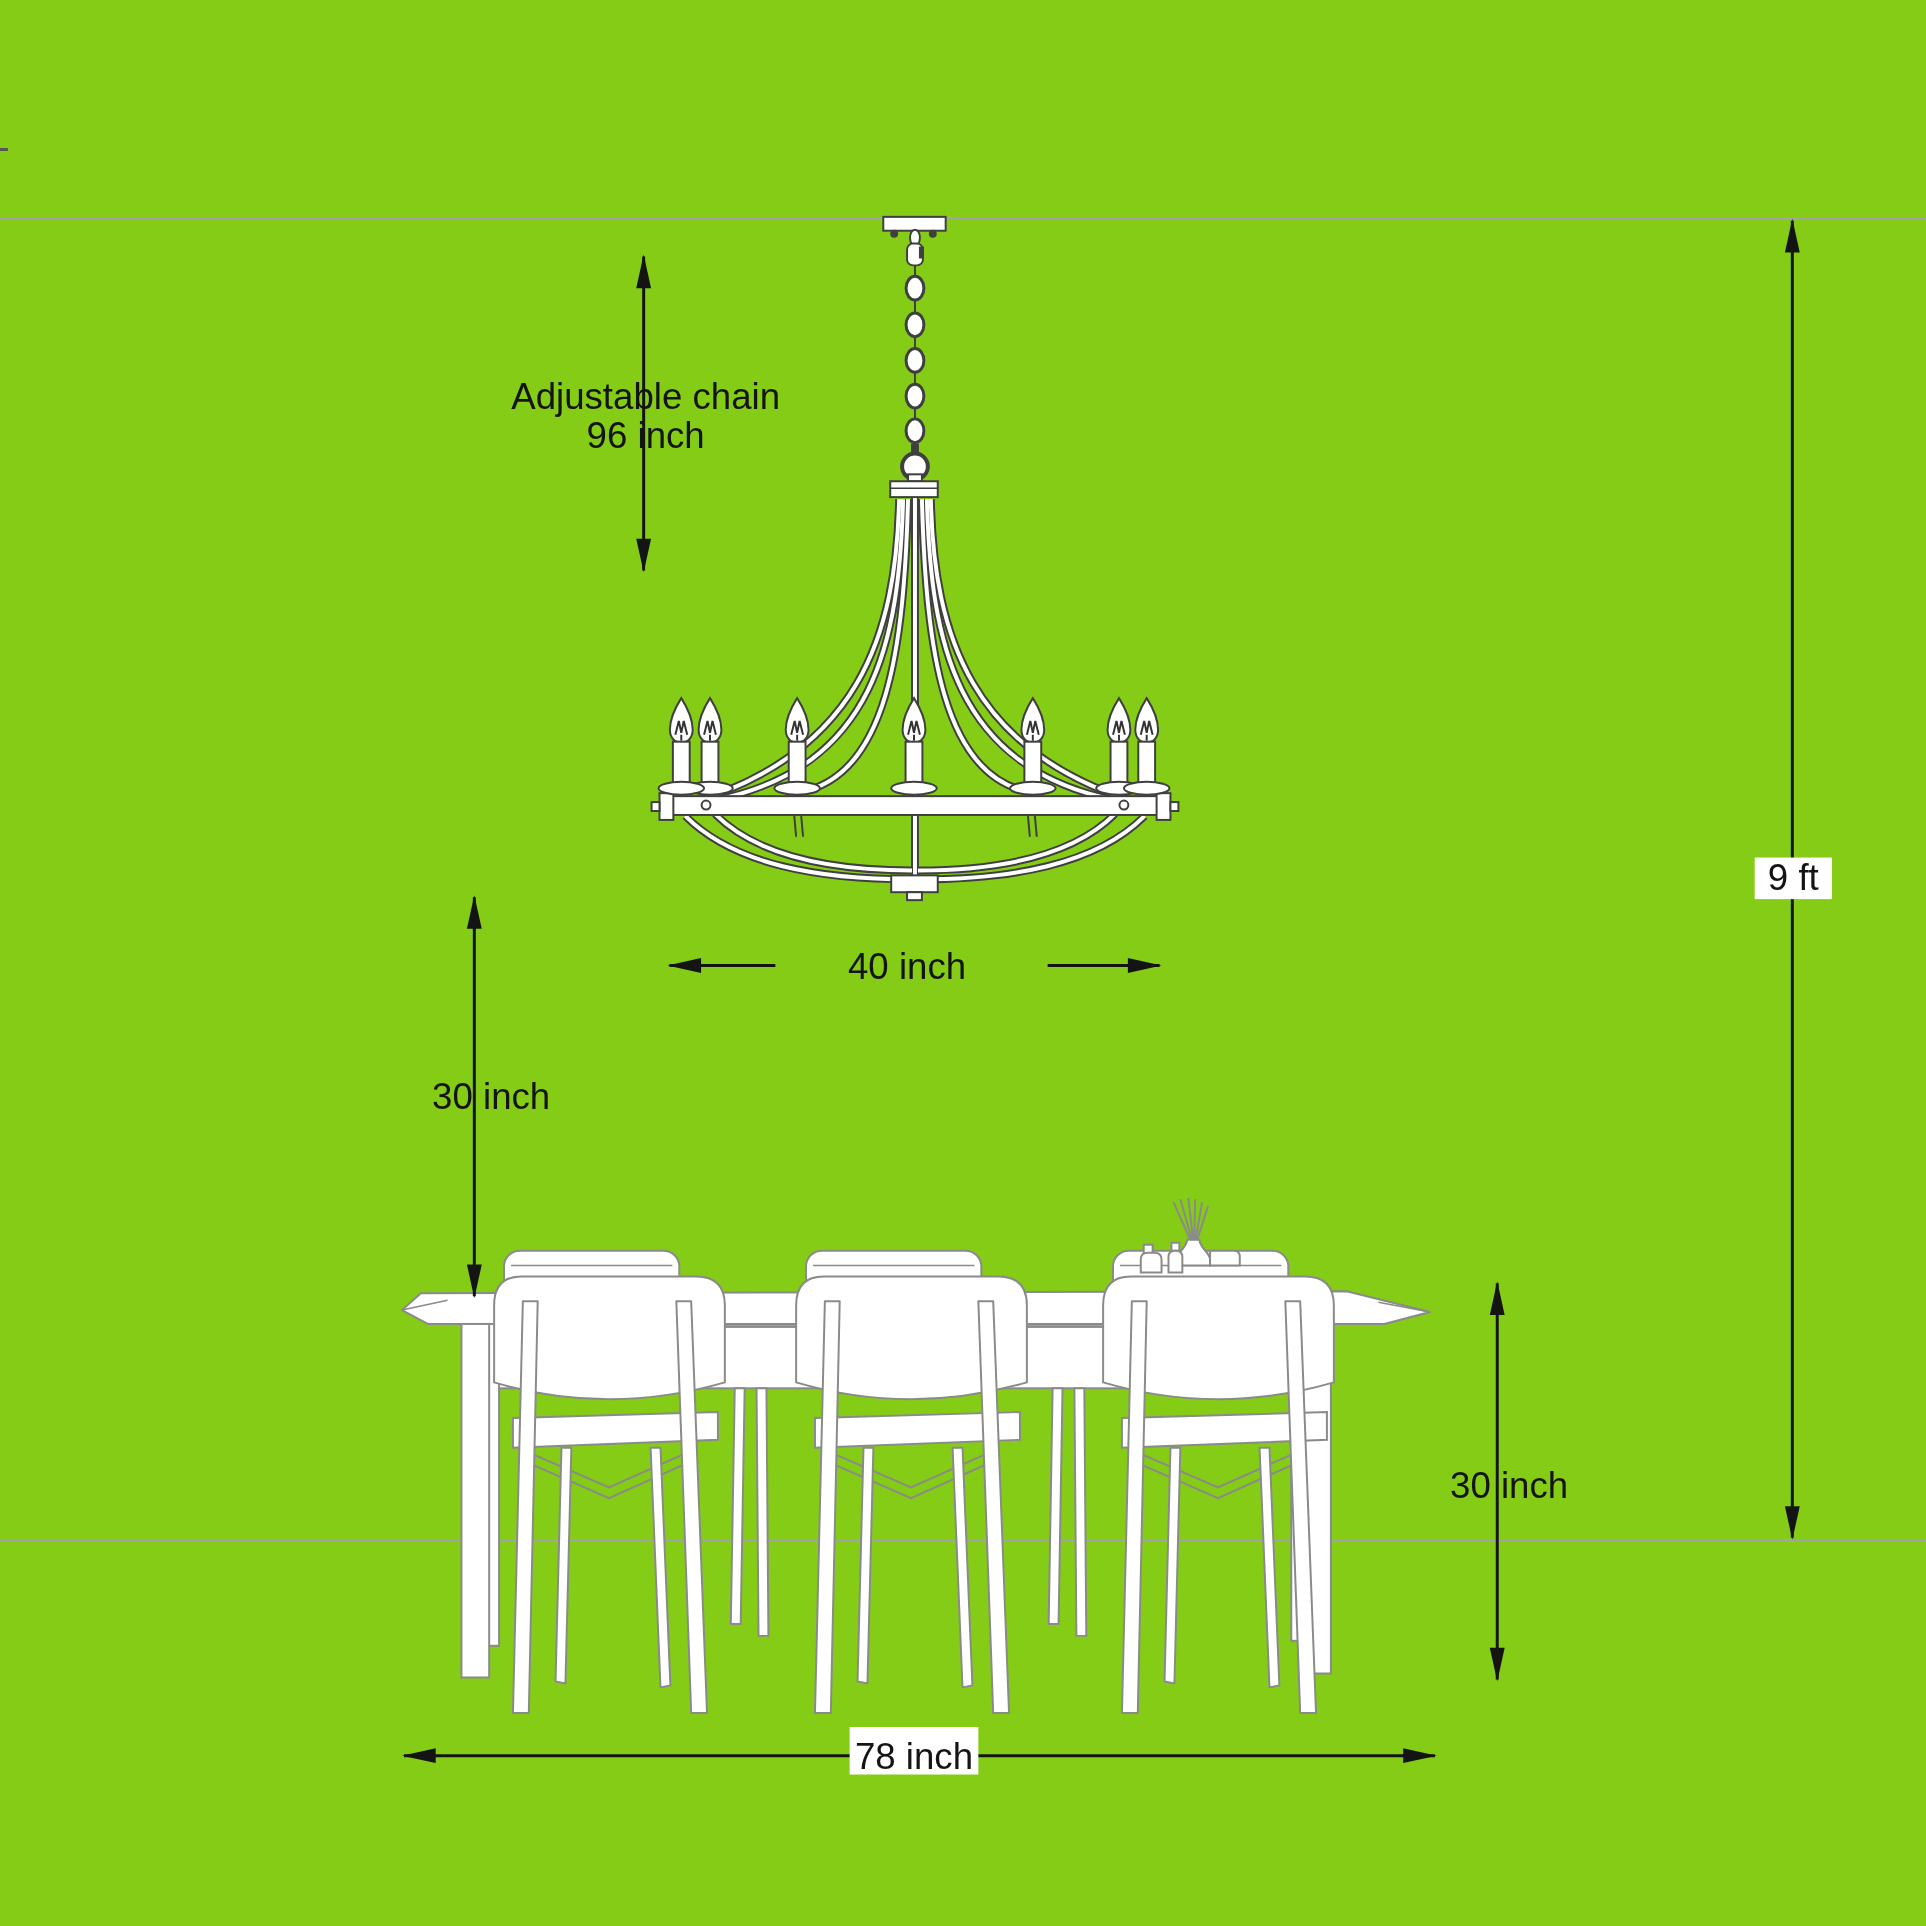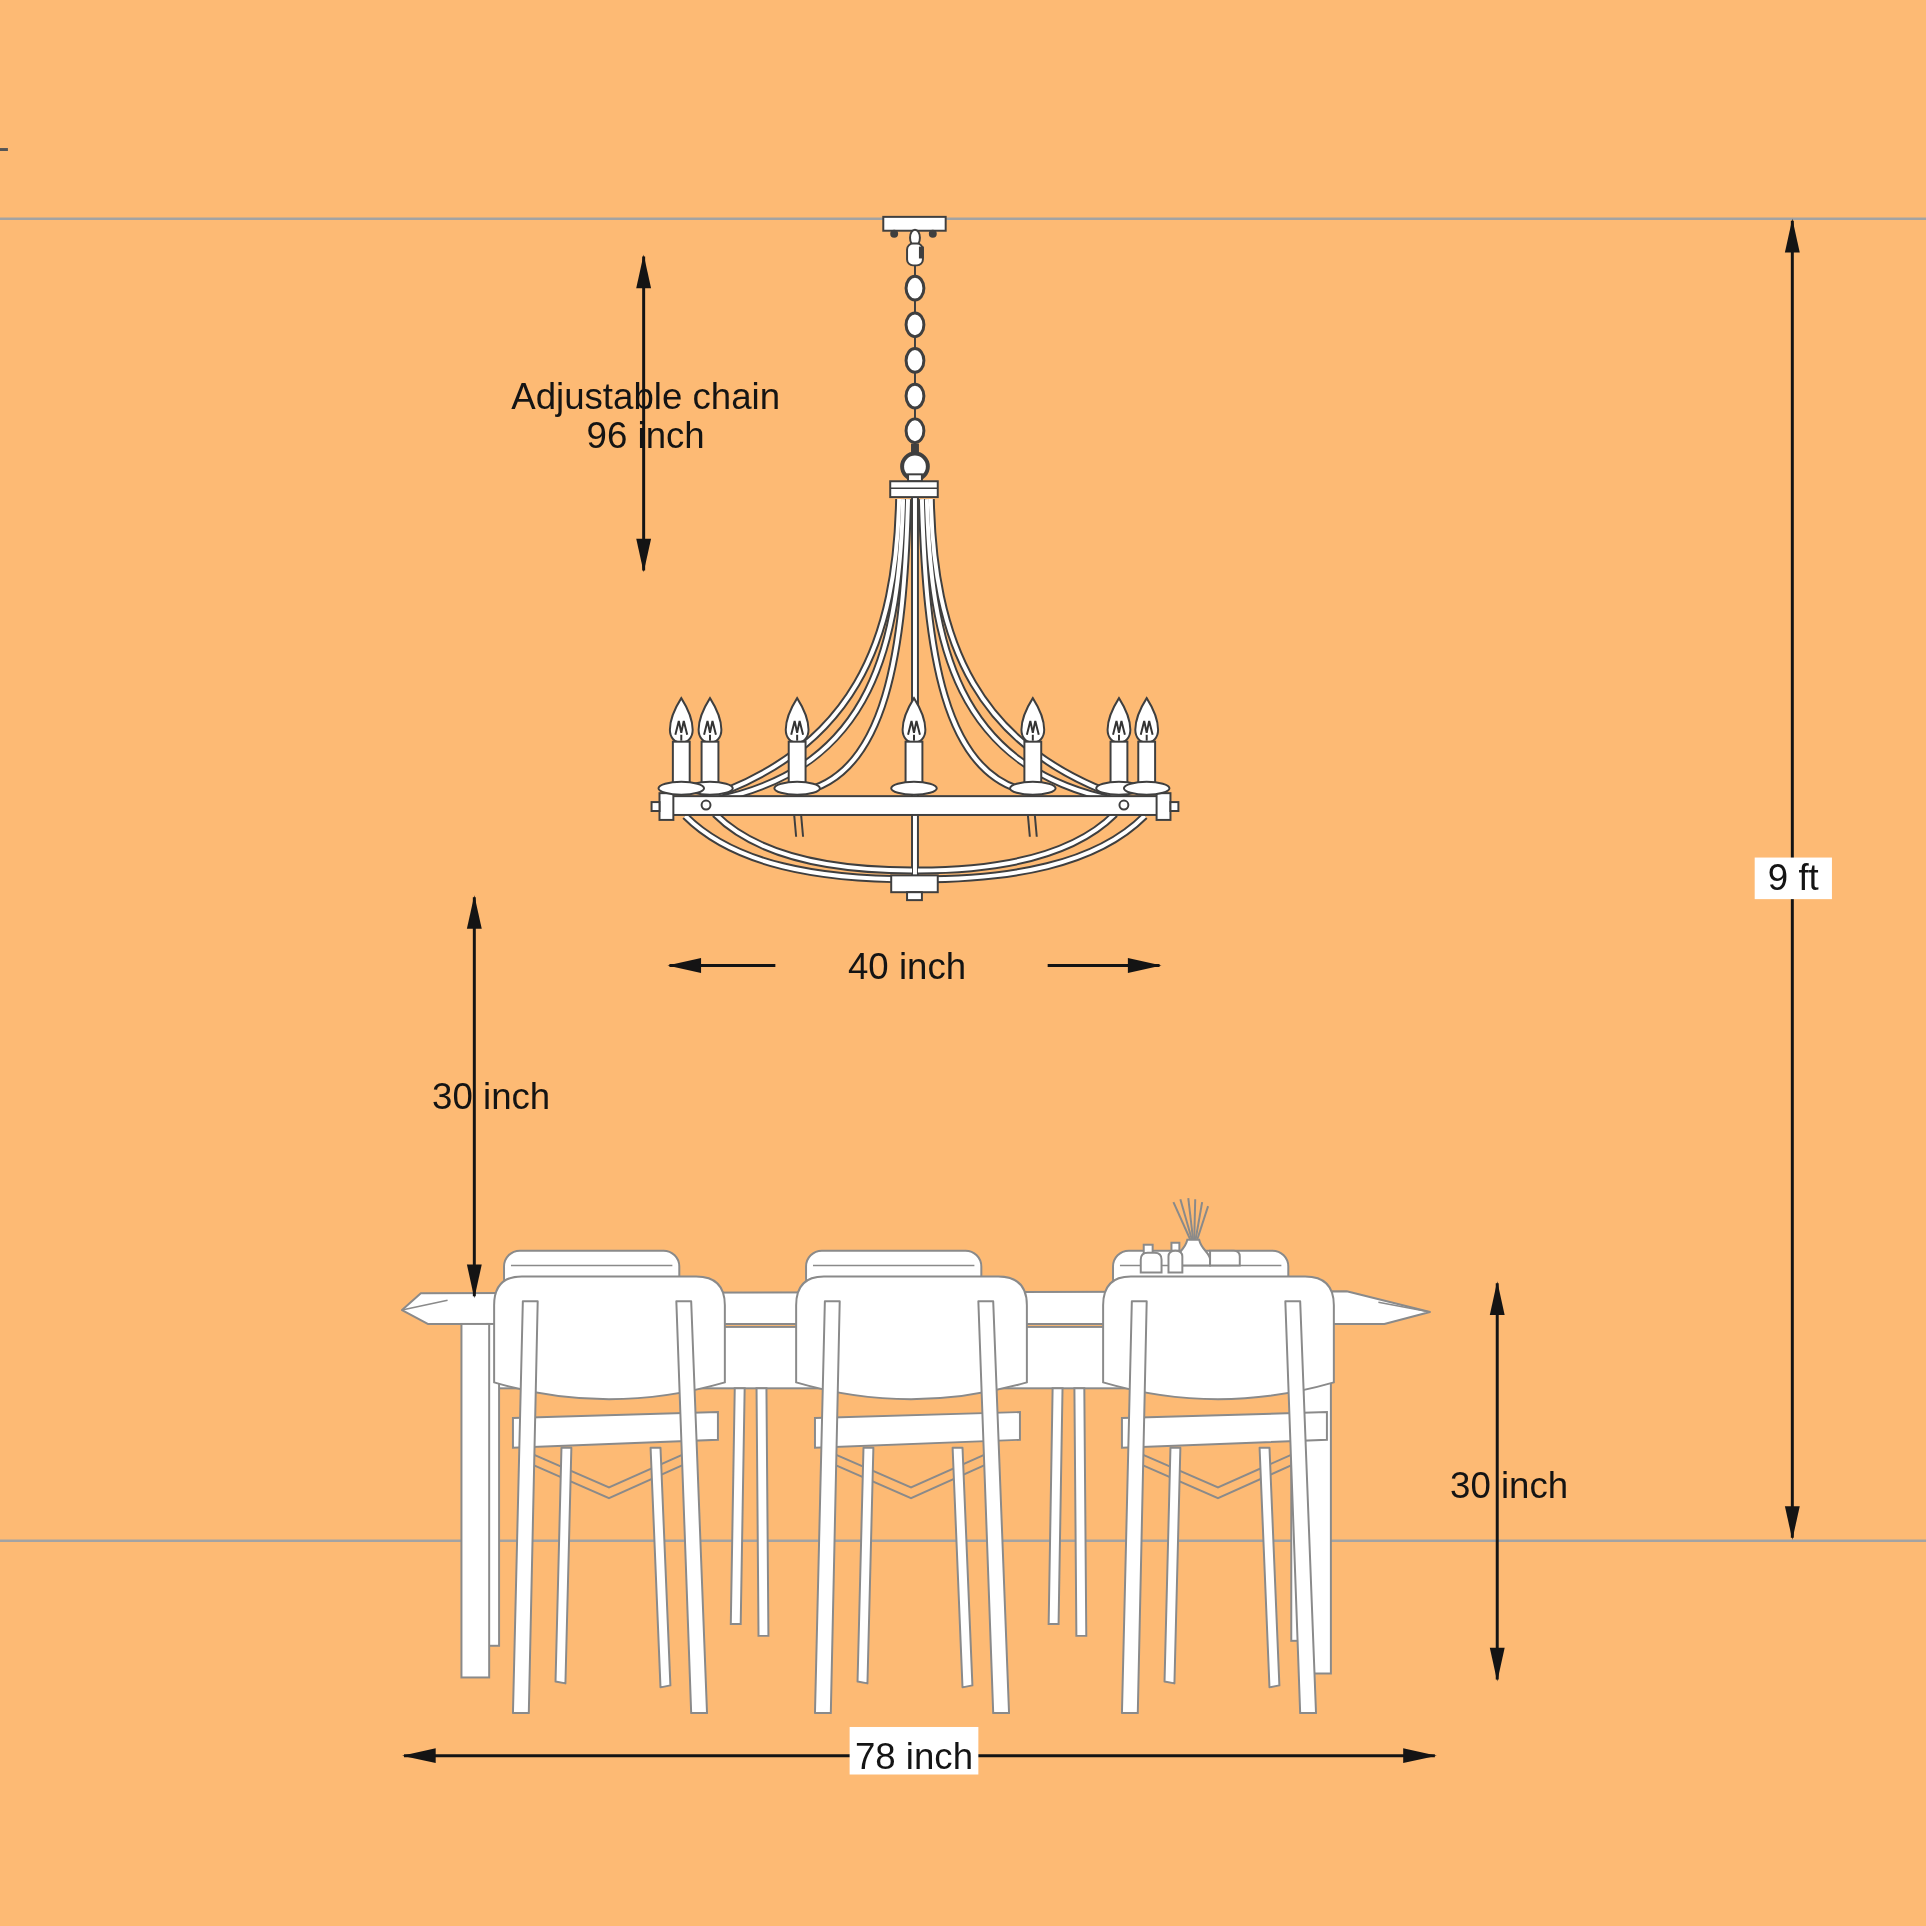--- a/index.html
+++ b/index.html
@@ -1,17 +1,17 @@
 <!DOCTYPE html>
 <html><head>
 <meta charset="utf-8">
 <style>
   html,body{margin:0;padding:0;background:#ffffff;}
   body{font-family:"Liberation Sans", sans-serif;}
-  #stage{position:relative;width:1927px;height:1927px;background:#fdba74;overflow:hidden;}
+  #stage{position:relative;width:1927px;height:1927px;background:#84cc16;overflow:hidden;}
   svg{position:absolute;left:0;top:0;}
   .dimtext{font-family:"Liberation Sans", sans-serif;font-size:37px;fill:#141414;}
 </style>
 </head>
 <body>
 
 <div id="stage">
 <svg width="1927" height="1927" viewBox="0 0 1946 1946" xmlns="http://www.w3.org/2000/svg">
 
   <g>

